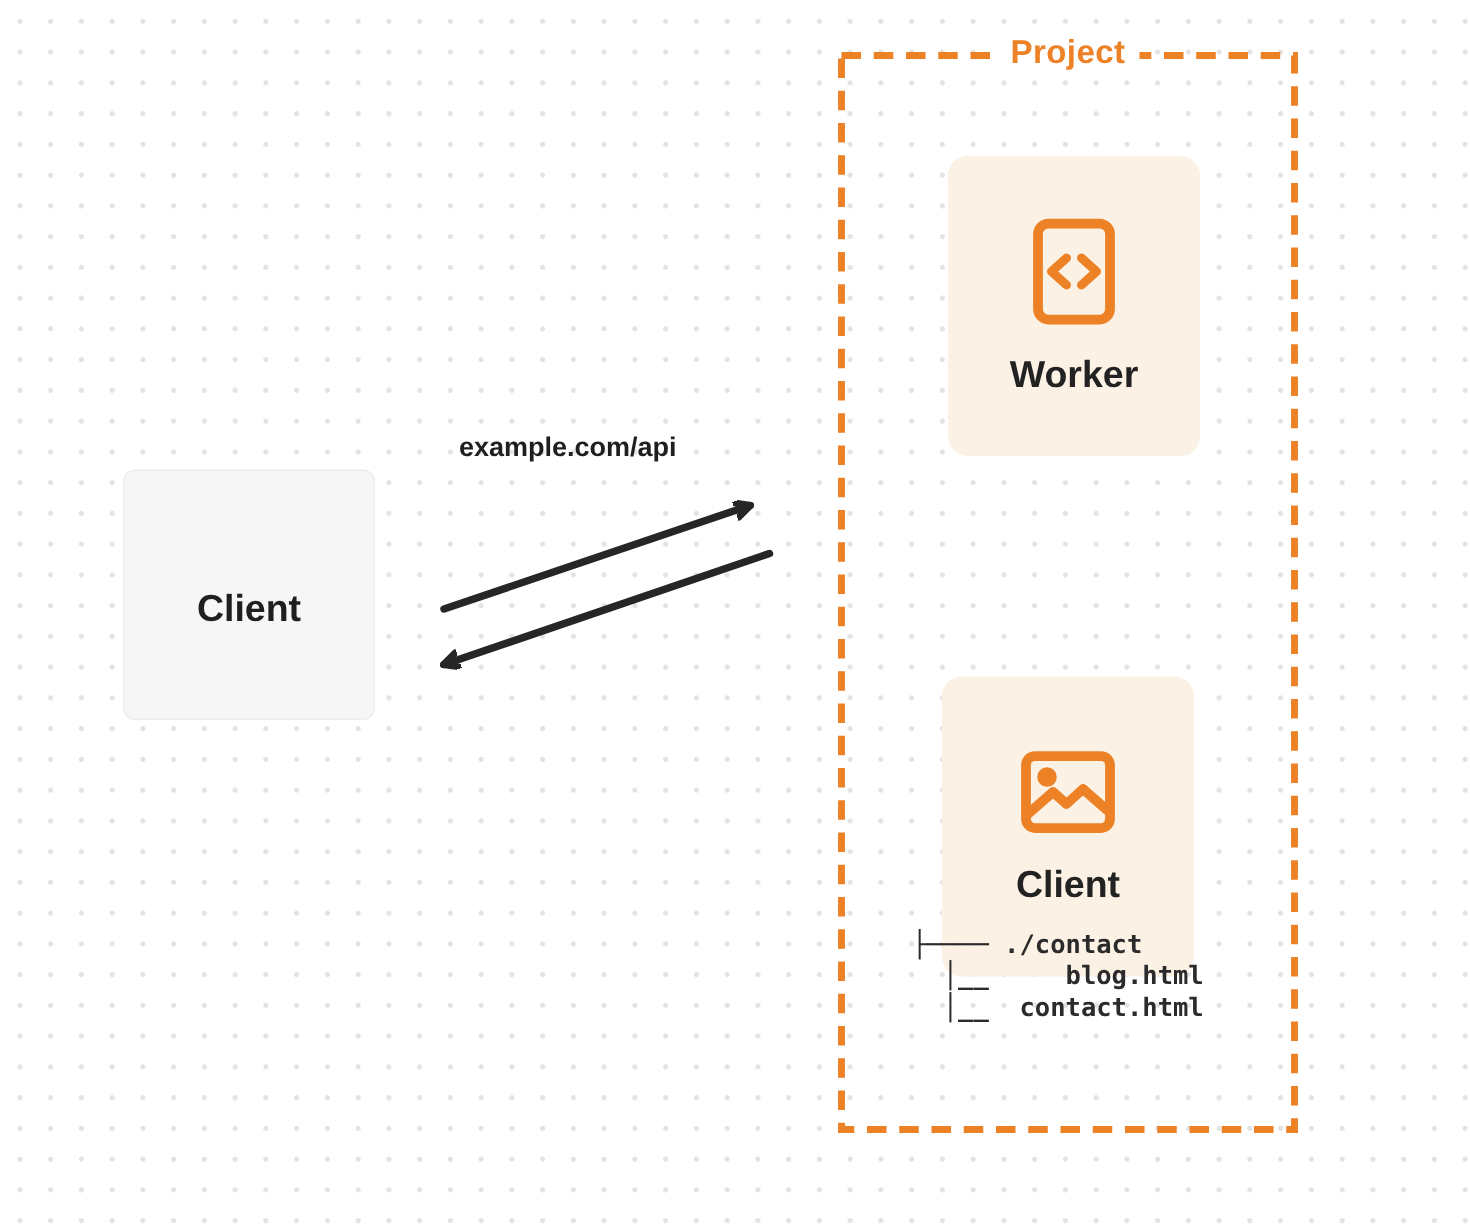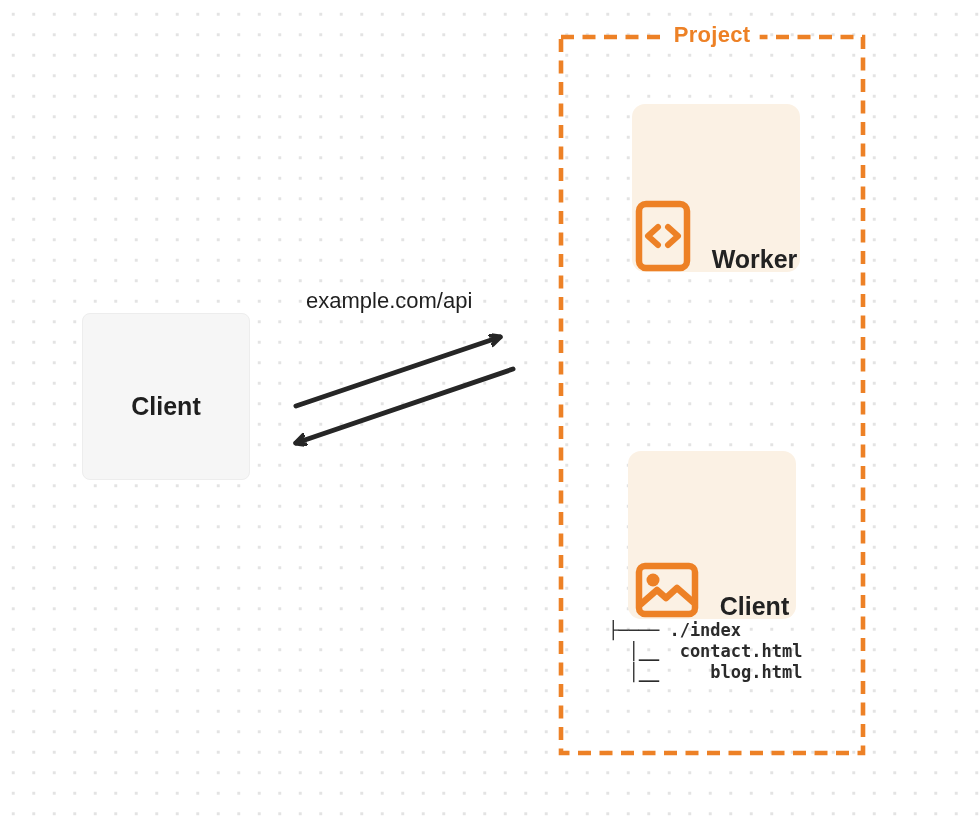--- a/index.html
+++ b/index.html
@@ -43,22 +43,22 @@
   .client-card .node-label {
     font-size: 25px;
     font-weight: bold;
     color: #1f1f1f;
     margin-top: 20px;
   }
   
   .request-label {
     position: absolute;
     left: 306px; top: 288px;
-    font-size: 22px;
-    font-weight: normal;
+    font-size: 18px;
+    font-weight: bold;
     color: #1f1f1f;
     z-index: 2;
     white-space: nowrap;
   }
   
   .project-box {
     position: absolute;
     left: 559px; top: 35px;
     width: 306px; height: 720px;
     z-index: 2;
@@ -72,25 +72,26 @@
     padding: 0 9px;
     font-size: 22px;
     line-height: 28px;
     font-weight: bold;
     color: #ed8126;
     letter-spacing: 0.3px;
     white-space: nowrap;
   }
   .node-card {
     position: absolute;
-    width: 168px; height: 168px;
+    width: 168px; height: 200px;
     background: #fbf1e4;
     border-radius: 13px;
     display: flex;
-    align-items: flex-end;
+    flex-direction: column;
+    align-items: center;
     justify-content: center;
     gap: 21px;
   }
   .node-card .node-label {
     font-size: 25px;
     font-weight: bold;
     color: #222222;
     line-height: 1;
   }
   .worker-card { left: 73px; top: 69px; }
@@ -147,16 +148,16 @@
 
     <div class="node-card assets-card">
       <svg width="64" height="57" viewBox="0 0 64 57" xmlns="http://www.w3.org/2000/svg">
         <rect x="4" y="4" width="56" height="48" rx="6" fill="none" stroke="#ed8126" stroke-width="6.5"></rect>
         <circle cx="18" cy="18" r="6.5" fill="#ed8126"></circle>
         <path d="M6 42 L22 28 L31 36 L42 26 L58 40" fill="none" stroke="#ed8126" stroke-width="6.5" stroke-linecap="round" stroke-linejoin="round"></path>
       </svg>
       <div class="node-label">Client</div>
     </div>
 
-    <pre class="file-tree"><div class="tree-line">├──── ./index</div><div class="tree-line">  │__  contact.html</div><div class="tree-line">  │__     blog.html</div></pre>
+    <pre class="file-tree"><div class="tree-line">├──── ./contact</div><div class="tree-line">  │__     blog.html</div><div class="tree-line">  │__  contact.html</div></pre>
   </div>
 
 </div>
 
 </body></html>

